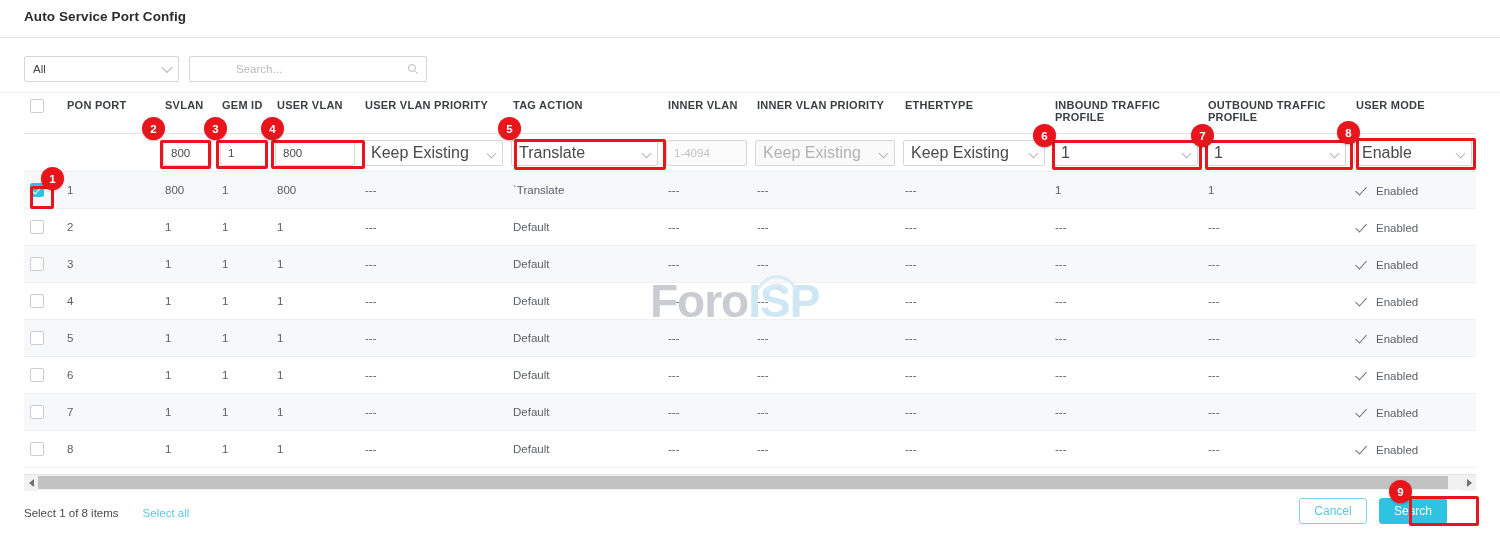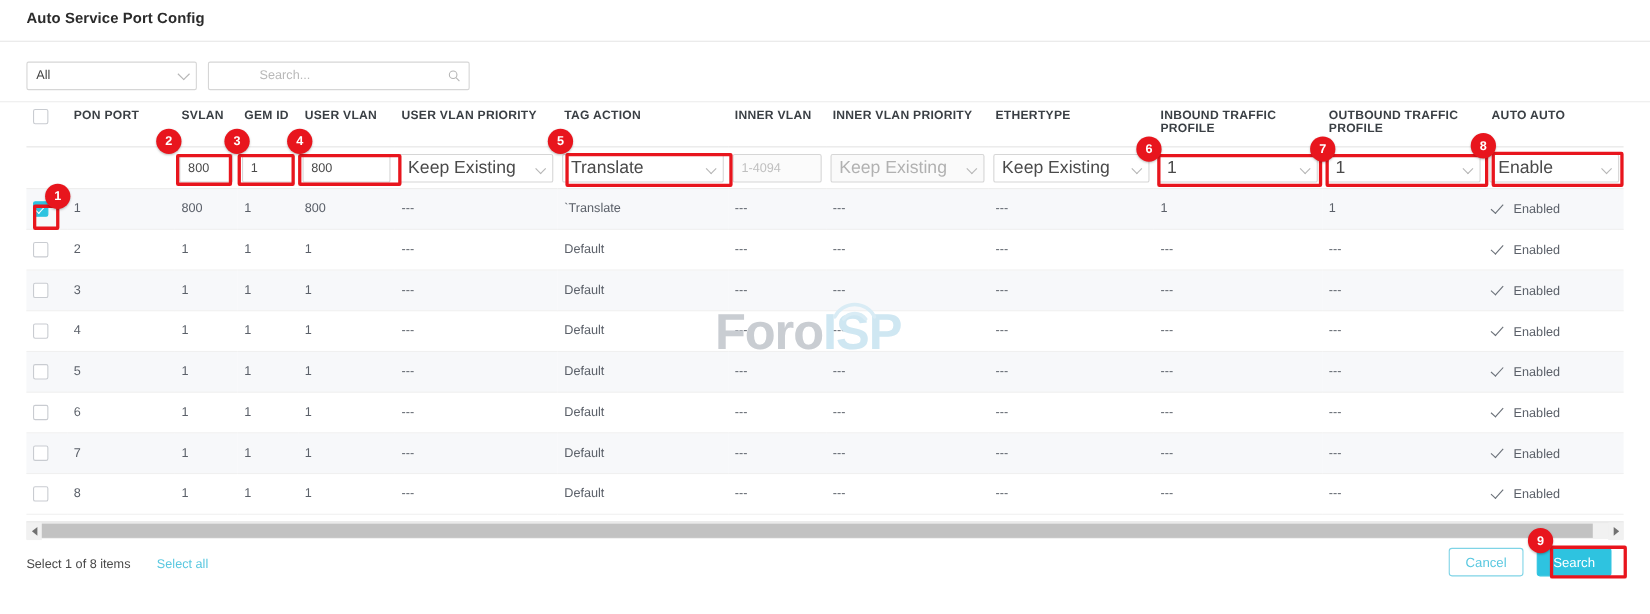--- a/index.html
+++ b/index.html
@@ -265,21 +265,21 @@
     align-items: center;
     gap: 24px;
   }
   .link-selectall {
     color: #5ac8e0;
     font-size: 11.5px;
     cursor: pointer;
   }
   .foot-right {
     position: absolute;
-    right: 35px; top: 498px;
+    right: 53px; top: 498px;
     display: flex;
     align-items: center;
     gap: 12px;
   }
   .btn {
     height: 26px;
     min-width: 68px;
     border-radius: 3px;
     font-size: 12px;
     display: flex; align-items: center; justify-content: center;
@@ -406,21 +406,21 @@
           <th>SVLAN</th>
           <th>GEM ID</th>
           <th>USER VLAN</th>
           <th>USER VLAN PRIORITY</th>
           <th>TAG ACTION</th>
           <th>INNER VLAN</th>
           <th>INNER VLAN PRIORITY</th>
           <th>ETHERTYPE</th>
           <th>INBOUND TRAFFIC PROFILE</th>
           <th>OUTBOUND TRAFFIC PROFILE</th>
-          <th>AUTO AUTO</th>
+          <th>USER MODE</th>
         </tr>
       </thead>
       <tbody>
 
         <tr class="filter-row">
           <td></td>
           <td></td>
           <td>
             <input class="f-input" value="800" style="">
           </td>

